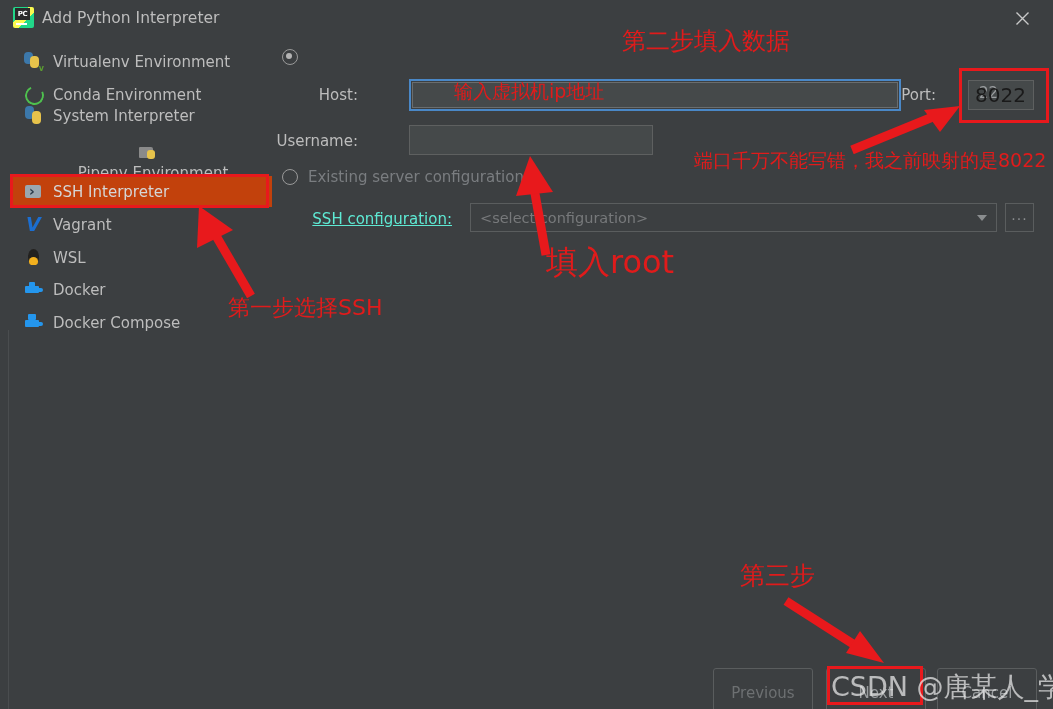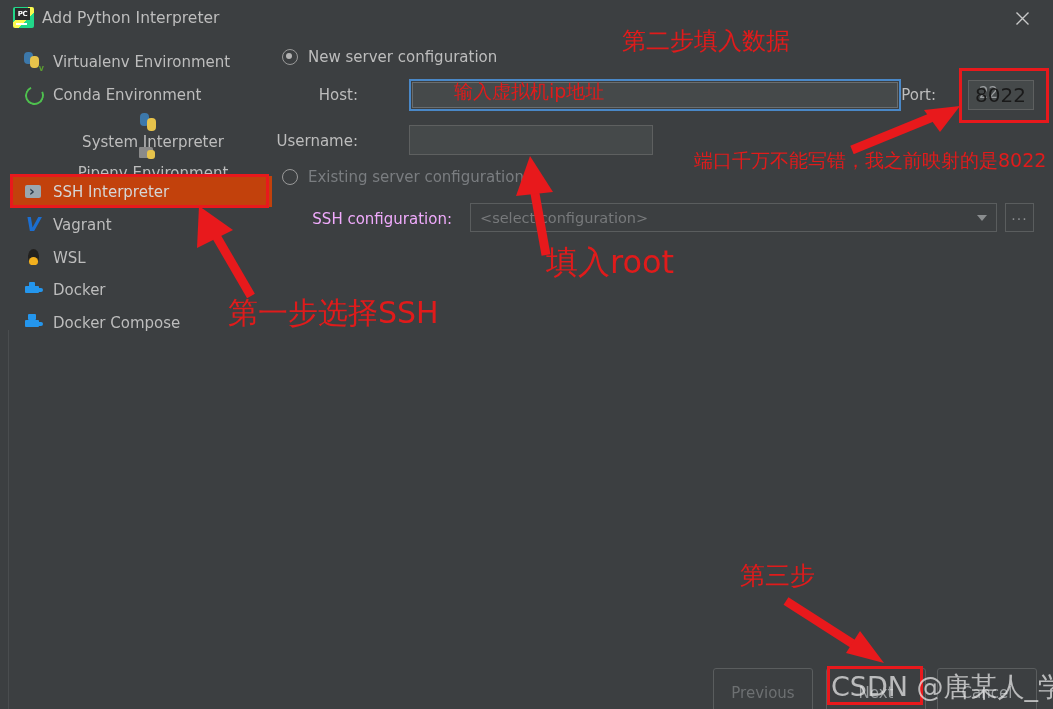--- a/index.html
+++ b/index.html
@@ -214,21 +214,21 @@
     font-size: 15px; color: #bdbdbd; line-height: 20px;
     white-space: nowrap;
   }
   .radio-label.dim { color: #7a7d80; }
 
   .field-label {
     position: absolute;
     font-size: 15px; color: #bdbdbd; line-height: 20px;
     text-align: right; white-space: nowrap;
   }
-  .field-label.dim { color: #f0abfc; }
+  .field-label.dim { color: #5eead4; text-decoration: underline; }
 
   .textfield {
     position: absolute;
     background: #45494a;
     border: 1px solid #5e6060;
     height: 30px;
   }
   .textfield.focused {
     border: 2px solid #4a88c7;
     padding: 1px;
@@ -352,21 +352,21 @@
           <span class="sub">v</span>
         </span>
       <span class="side-label">Virtualenv Environment</span>
     </div>
 
     <div class="side-item" style="top:39px;">
       <span class="ic ic-conda"></span>
       <span class="side-label">Conda Environment</span>
     </div>
 
-    <div class="side-item" style="top:73px;flex-direction:column;">
+    <div class="side-item" style="top:60px;">
       <span class="ic ic-python"></span>
       <span class="side-label">System Interpreter</span>
     </div>
 
     <div class="side-item" style="top:104px;flex-direction:column;">
       <span class="ic ic-pipenv"></span>
       <span class="side-label">Pipenv Environment</span>
     </div>
 
     <div class="side-item selected" style="top:136px;">
@@ -393,21 +393,20 @@
 
     <div class="side-item" style="top:267px;">
       <span class="ic ic-dcompose">
           <span class="funnel"></span>
         </span>
       <span class="side-label">Docker Compose</span>
     </div>
   </div>
 
   <div class="radio on" style="left:282px; top:49px;"></div>
-  <div class="radio-label" style="left:308px; top:47px;">New server configuration</div>
 
   <div class="field-label" style="left:258px; top:85px; width:100px;">Host:</div>
 
   <div class="textfield focused" style="left:409px; top:79px; width:492px; height:32px;">
     <div class="inner"></div>
   </div>
 
   <div class="field-label" style="left:886px; top:85px; width:50px;">Port:</div>
 
   <div class="textfield" style="left:968px; top:80px; width:66px; height:30px;">
@@ -455,21 +454,21 @@
 
   <div class="anno" style="left:546px; top:245px; font-size:32px;">填入root</div>
 
   <div class="anno-box" style="left:10px; top:174px; width:259px; height:34px;"></div>
 
   <svg class="anno-arrow" style="left:185px; top:200px;" width="80" height="100" viewBox="0 0 80 100">
     <path d="M66 96 L30 34" stroke="#e8191c" stroke-width="9" fill="none"></path>
     <path d="M14 6 L12 48 L48 30 Z" fill="#e8191c"></path>
   </svg>
 
-  <div class="anno" style="left:228px; top:296px; font-size:30px;">第一步选择SSH</div>
+  <div class="anno" style="left:228px; top:296px; font-size:22px;">第一步选择SSH</div>
 
   <div class="anno" style="left:740px; top:562px; font-size:25px;">第三步</div>
 
   <svg class="anno-arrow" style="left:780px; top:595px;" width="110" height="72" viewBox="0 0 110 72">
     <path d="M6 6 L84 56" stroke="#e8191c" stroke-width="9" fill="none"></path>
     <path d="M104 68 L66 58 L80 36 Z" fill="#e8191c"></path>
   </svg>
 
   <div class="anno-box" style="left:827px; top:666px; width:96px; height:39px;"></div>
 

